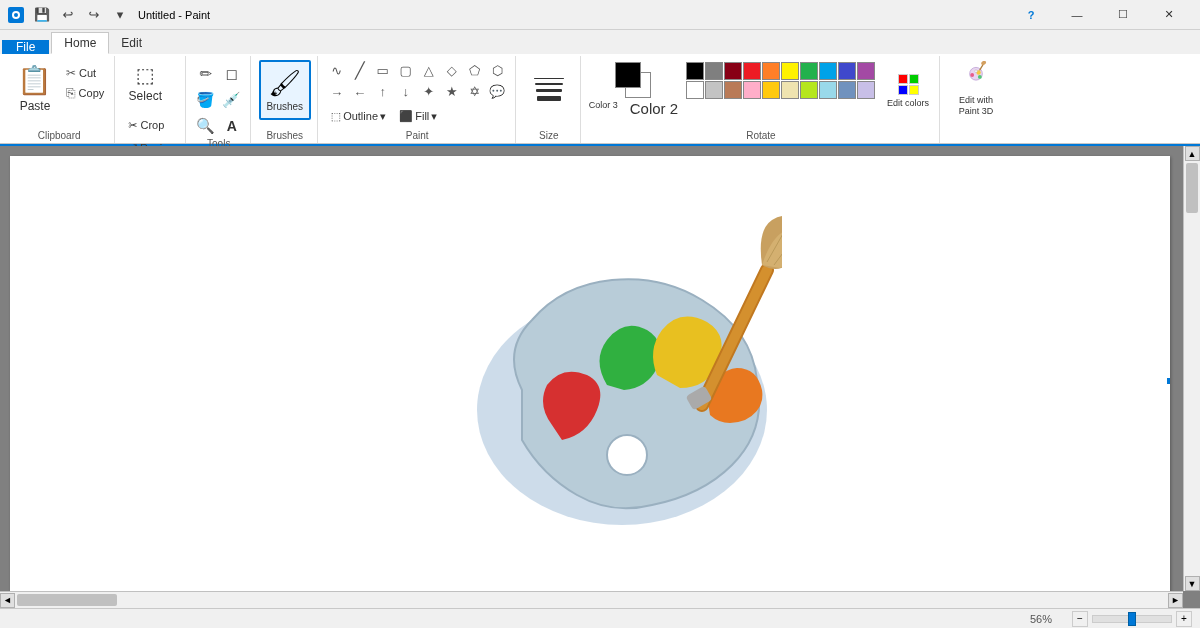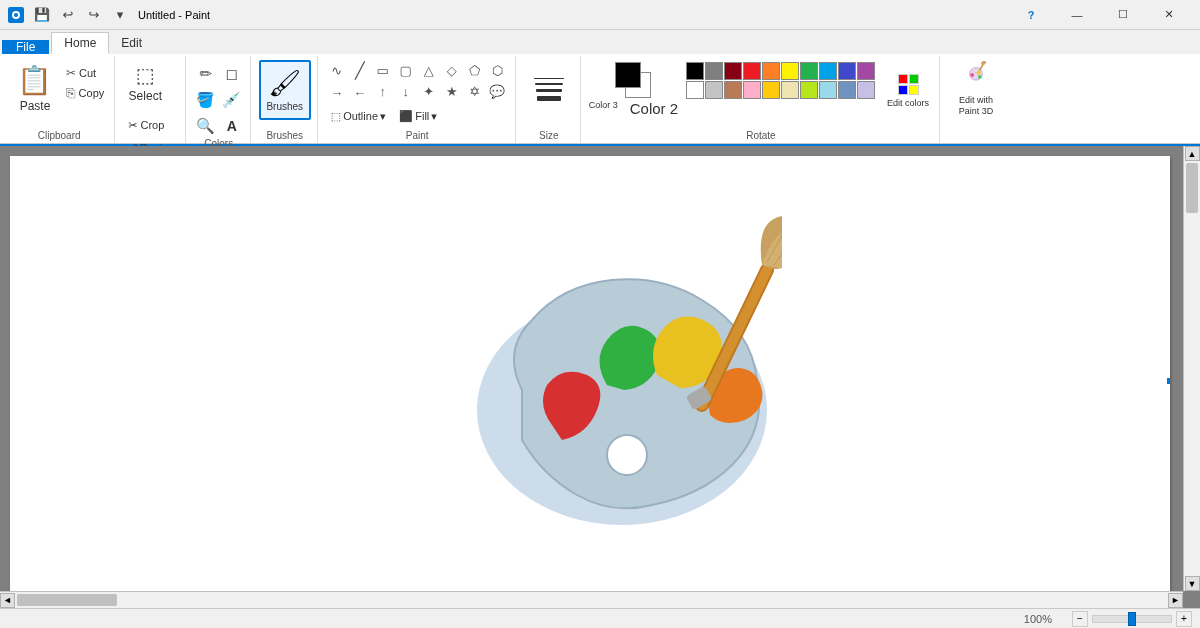--- a/index.html
+++ b/index.html
@@ -263,21 +263,21 @@
       <div class="ribbon-group tools-group">
         <div class="group-content">
 
           <button class="tool-btn" title="Pencil">✏</button>
           <button class="tool-btn" title="Eraser">◻</button>
           <button class="tool-btn" title="Fill with color">🪣</button>
           <button class="tool-btn" title="Color picker">💉</button>
           <button class="tool-btn" title="Magnifier">🔍</button>
           <button class="tool-btn" title="Text" style="font-size:14px;font-weight:bold;color:#333;">A</button>
         </div>
-        <div class="group-label">Colors</div>
+        <div class="group-label">Tools</div>
       </div>
 
       <div class="ribbon-group">
         <div class="group-content">
           <button class="brushes-btn">
             <span class="brushes-icon">🖌</span>
             <span class="brushes-label">Brushes</span>
           </button>
         </div>
         <div class="group-label">Brushes</div>
@@ -468,21 +468,21 @@
         <div style="flex:1;height:100%;position:relative;">
           <div style="position:absolute;left:2px;top:2px;bottom:2px;width:100px;background:#c0c0c0;border-radius:2px;"></div>
         </div>
         <div style="width:15px;height:15px;background:#e0e0e0;border:1px solid #b0b0b0;display:flex;align-items:center;justify-content:center;font-size:9px;cursor:pointer;">►</div>
       </div>
     </div>
   </div>
 
   <div class="status-bar">
     <span></span>
-    <span style="margin-left:auto;">100%</span>
+    <span style="margin-left:auto;">56%</span>
     <div style="display:flex;align-items:center;gap:4px;">
       <button style="background:transparent;border:1px solid #ccc;width:16px;height:16px;cursor:pointer;font-size:10px;display:flex;align-items:center;justify-content:center;">−</button>
       <div style="width:80px;height:8px;background:#e0e0e0;border:1px solid #ccc;position:relative;">
         <div style="position:absolute;left:50%;top:50%;transform:translate(-50%,-50%);width:8px;height:14px;background:#0078d7;border:1px solid #005fa3;"></div>
       </div>
       <button style="background:transparent;border:1px solid #ccc;width:16px;height:16px;cursor:pointer;font-size:10px;display:flex;align-items:center;justify-content:center;">+</button>
     </div>
   </div>
 
 </div>

